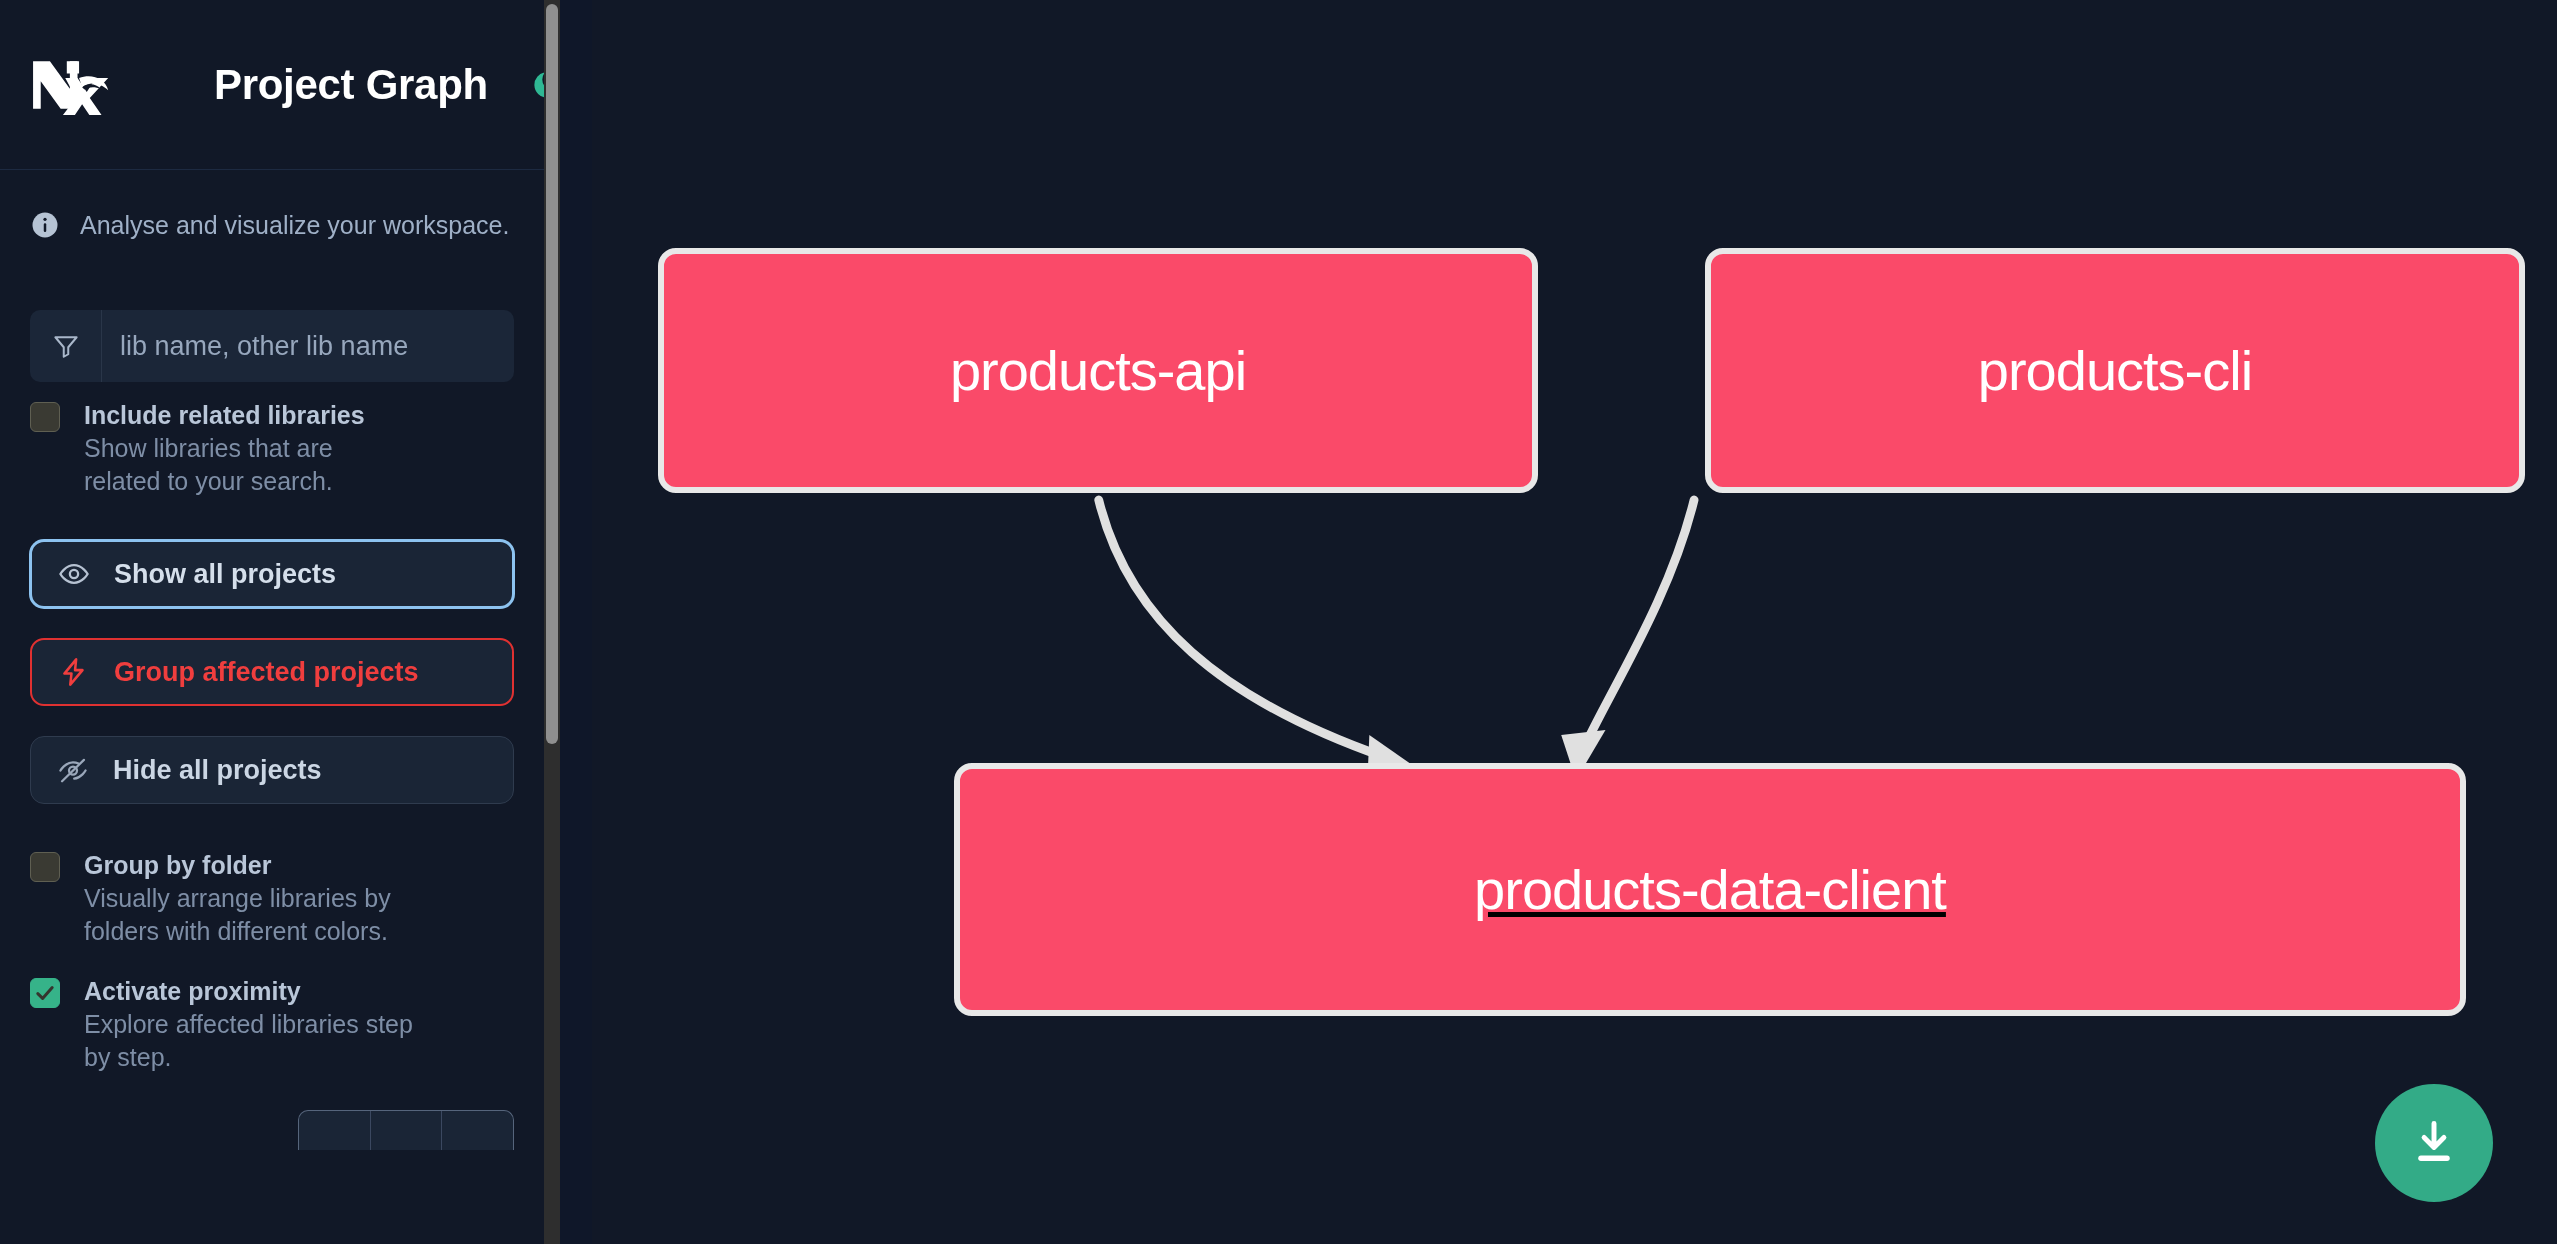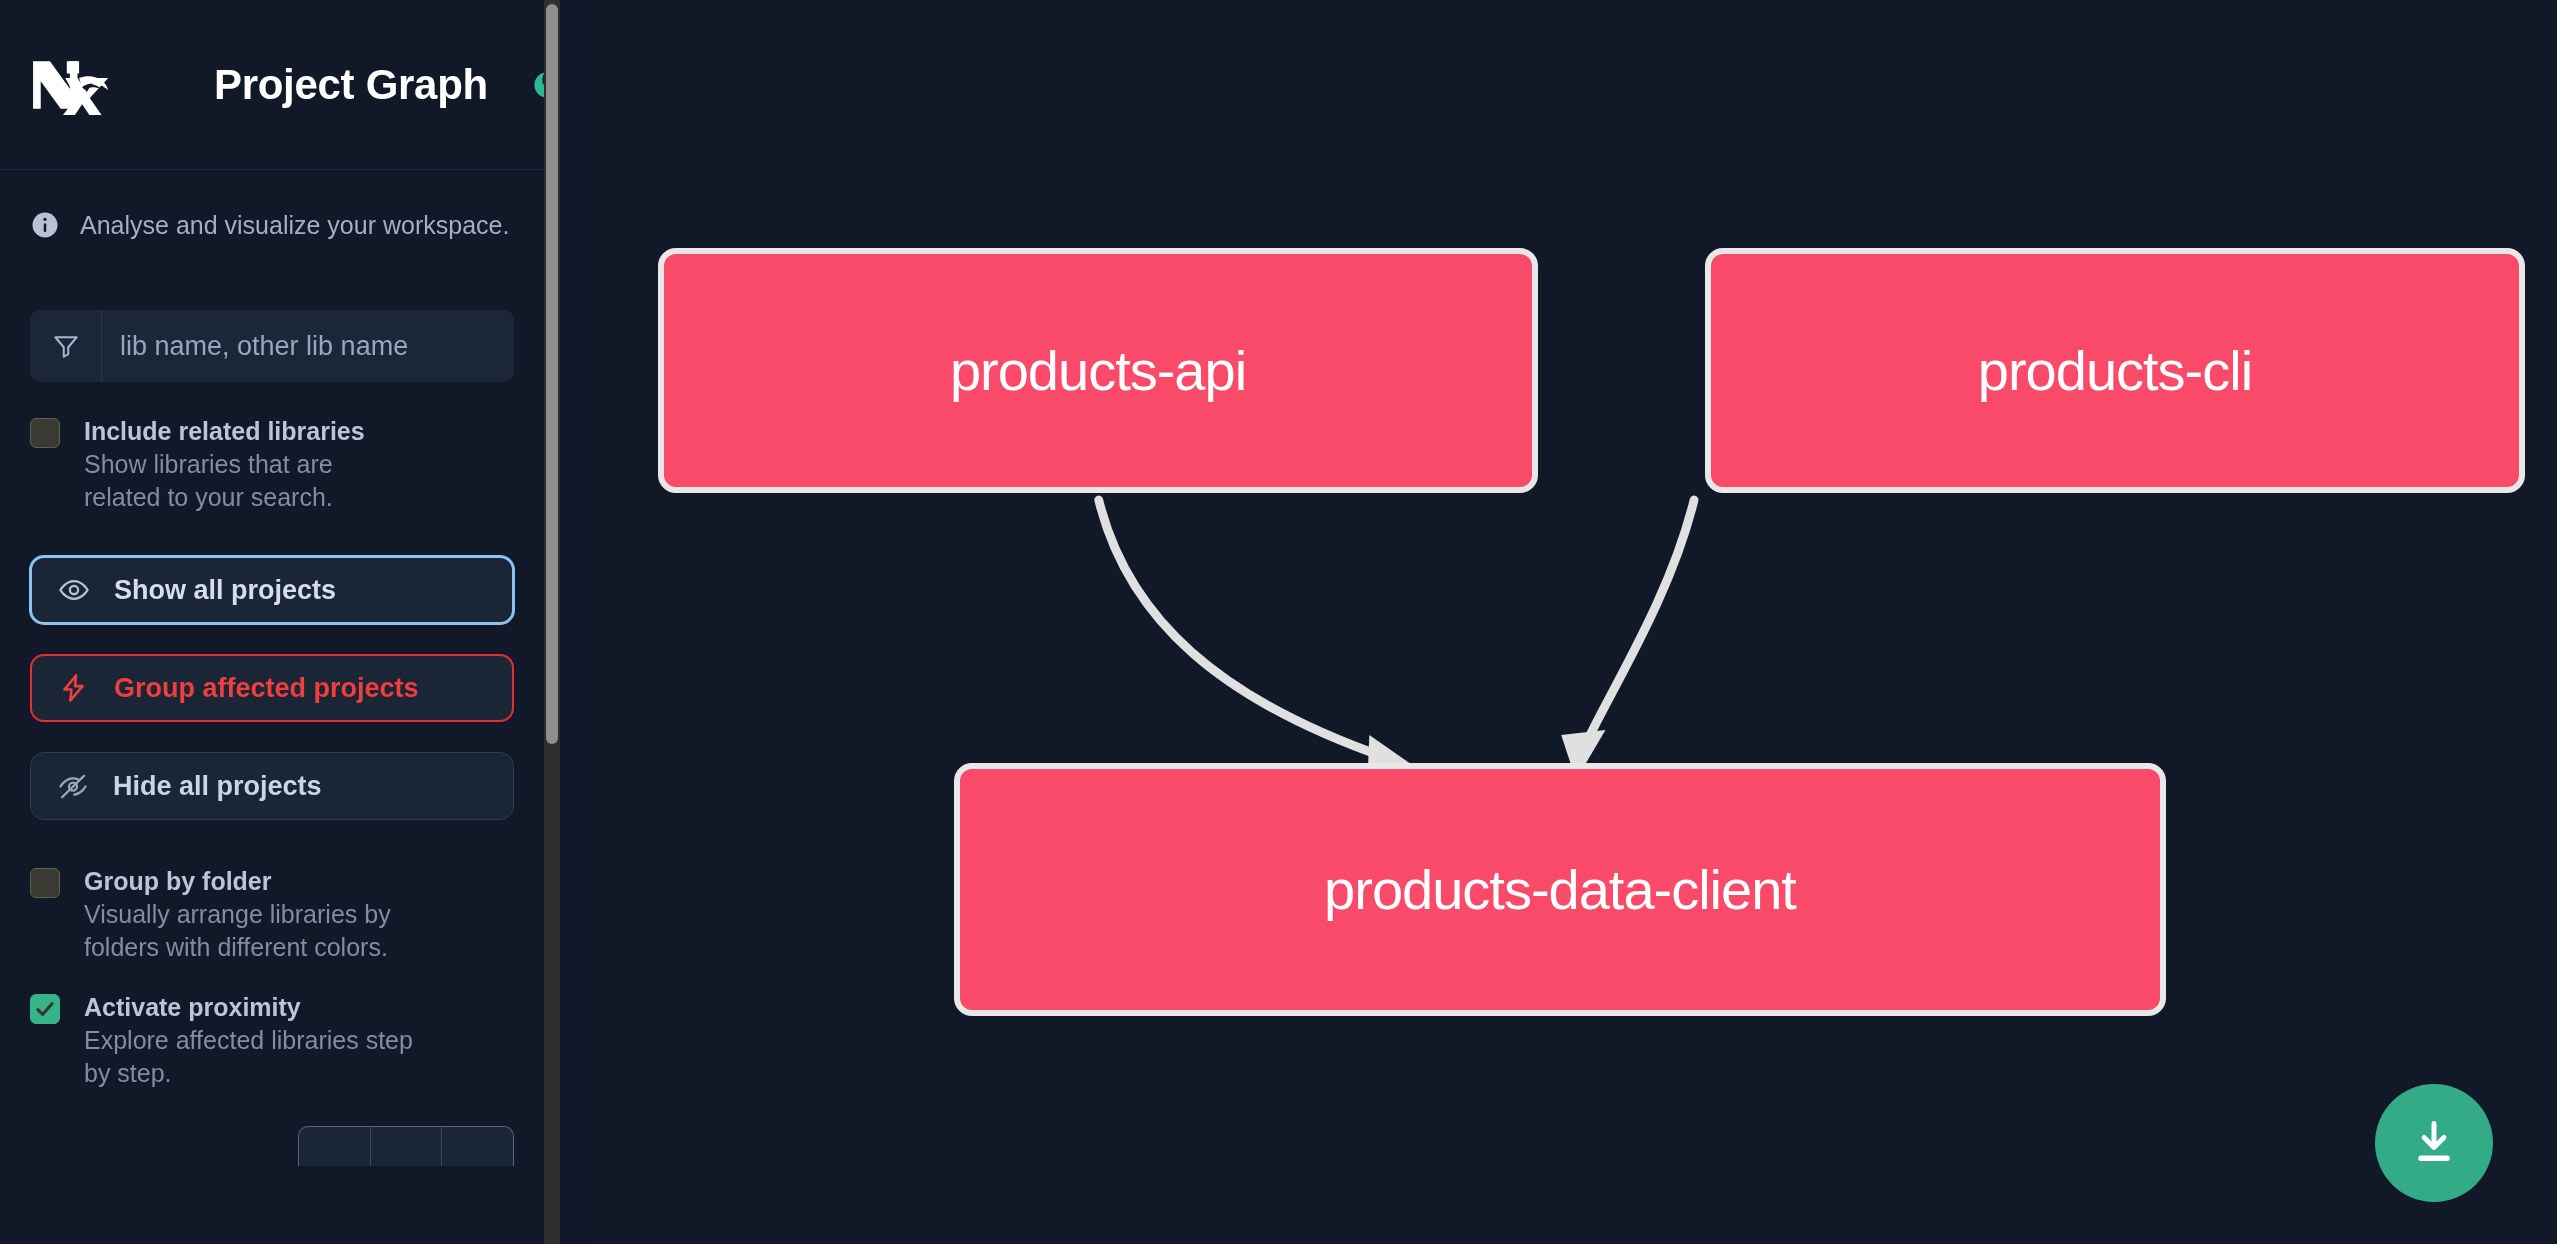--- a/index.html
+++ b/index.html
@@ -103,21 +103,21 @@
     font-size: 27px;
     font-family: "Liberation Sans", sans-serif;
     padding: 0 18px;
   }
   .search-input::placeholder { color: #97a7bd; }
 
   
   .check-block {
     display: flex;
     padding: 0 30px 0 30px;
-    margin-top: 32px;
+    margin-top: 16px;
   }
   .check-block.tight { margin-top: 26px; }
 
   .cbox {
     width: 30px; height: 30px;
     border-radius: 6px;
     flex: 0 0 30px;
     margin-top: 4px;
     cursor: pointer;
     position: relative;
@@ -236,21 +236,21 @@
     color: #ffffff;
     font-size: 56px;
     font-weight: 400;
     letter-spacing: -1px;
     white-space: nowrap;
     font-family: "Liberation Sans", sans-serif;
   }
 
   #node-products-api        { left: 66px;  top: 248px; width: 880px; height: 245px; }
   #node-products-cli        { left: 1113px; top: 248px; width: 820px; height: 245px; }
-  #node-products-data-client{ left: 362px; top: 763px; width: 1212px; height: 253px; }
+  #node-products-data-client{ left: 362px; top: 763px; width: 1512px; height: 253px; text-decoration: underline; }
 
   
   #download-fab {
     position: absolute;
     right: 64px;
     bottom: 42px;
     width: 118px;
     height: 118px;
     border-radius: 50%;
     background: #33ab87;

